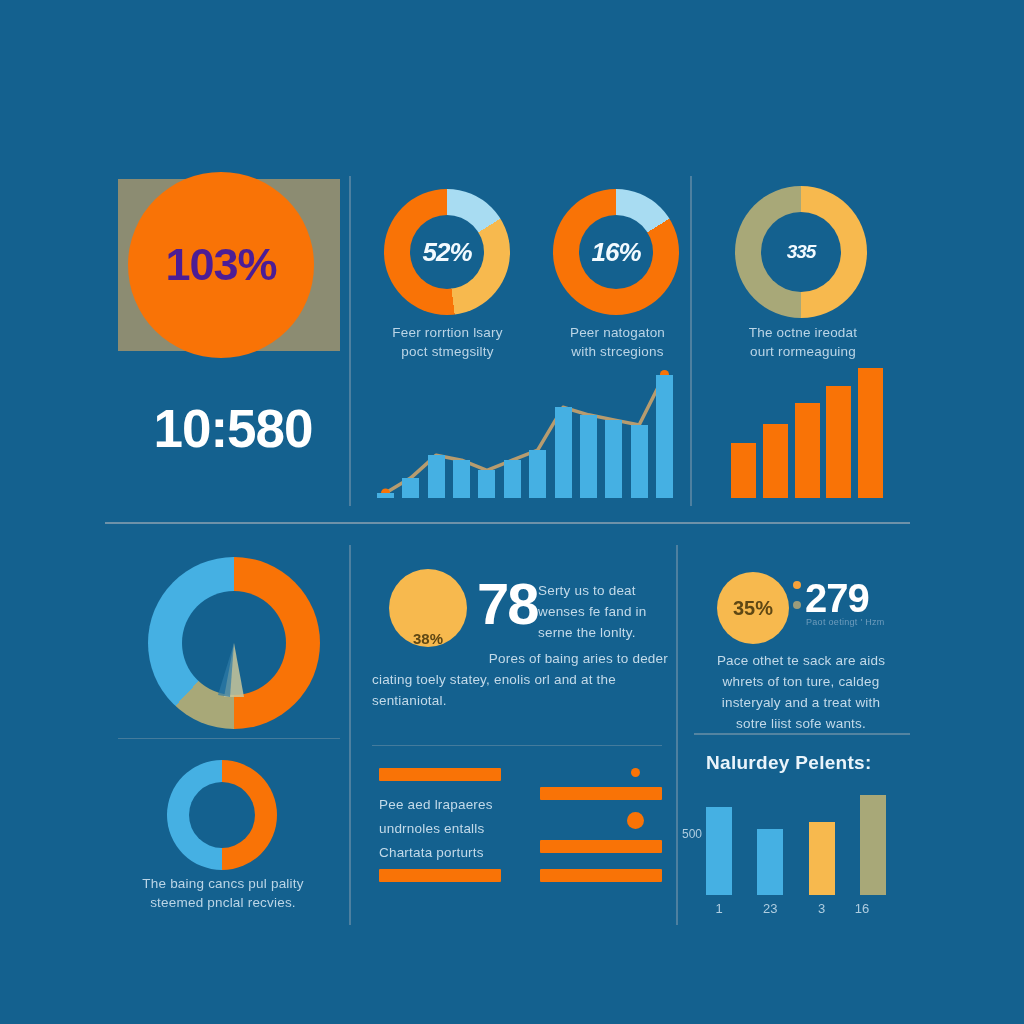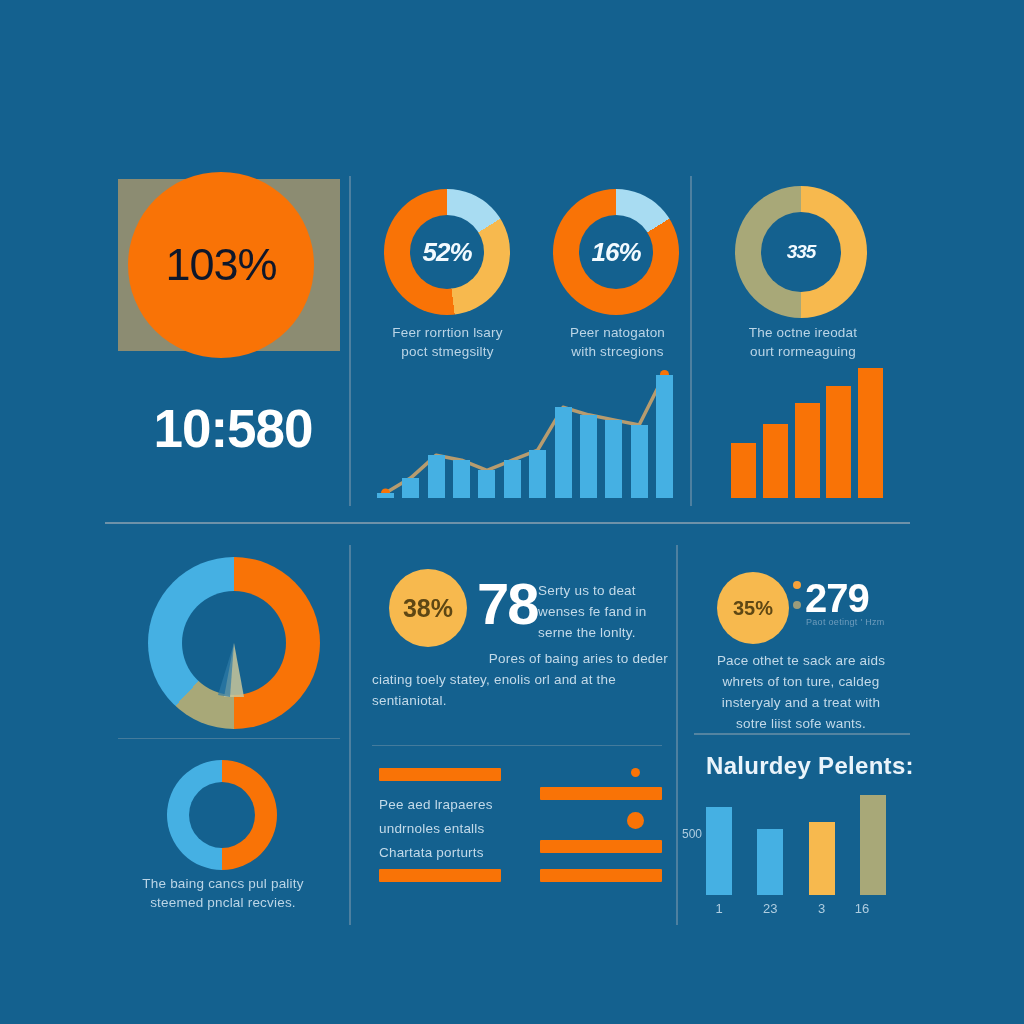--- a/index.html
+++ b/index.html
@@ -26,21 +26,21 @@
   .hero-box{
     position:absolute;left:118px;top:179px;width:222px;height:172px;
     background:#8C8C72;
   }
   .hero-circle{
     position:absolute;left:128px;top:172px;width:186px;height:186px;
     border-radius:50%;background:#F97306;
     display:flex;align-items:center;justify-content:center;
   }
   .hero-circle span{
-    color:#0f172a;font-size:45px;font-weight:normal;letter-spacing:-1px;
+    color:#4c1d95;font-size:45px;font-weight:bold;letter-spacing:-1px;
   }
   .bignum{
     position:absolute;left:118px;top:398px;width:230px;
     color:#FFFFFF;font-size:53px;font-weight:bold;letter-spacing:-1px;
     text-align:center;
   }
 
   
   .donut{position:absolute;border-radius:50%;}
   .donut .hole{
@@ -76,21 +76,21 @@
   .brchart{position:absolute;left:706px;top:785px;width:180px;height:110px;}
   .brchart .bar{position:absolute;bottom:0;width:26px;}
   .brchart .xlab{
     position:absolute;top:116px;color:#AFCDE0;font-size:13px;text-align:center;width:34px;
   }
   .brchart .ylab{
     position:absolute;left:-24px;top:42px;color:#AFCDE0;font-size:12px;
   }
   .brtitle{
     position:absolute;left:706px;top:752px;
-    color:#EAF4FB;font-size:24px;font-weight:bold;letter-spacing:.3px;
+    color:#EAF4FB;font-size:19px;font-weight:bold;letter-spacing:.3px;
   }
   .sub-tiny{
     position:absolute;color:#6E9CBC;font-size:9px;letter-spacing:.3px;
   }
 </style>
 </head>
 <body>
 
 <div id="board">
 
@@ -181,21 +181,21 @@
 
   <div class="donut" style="left:167px;top:760px;width:110px;height:110px;
               background:conic-gradient(#F97306 0deg 180deg, #45B0E3 180deg 360deg);">
     <div class="hole" style="width:66px;height:66px;"></div>
   </div>
   <div class="cap" style="position:absolute;left:112px;top:874px;width:222px;">
     <div>The baing cancs pul pality</div>
     <div>steemed pnclal recvies.</div>
   </div>
 
-  <div class="pill" style="position:absolute;left:389px;top:569px;width:78px;height:78px;font-size:25px;">
+  <div class="pill" style="position:absolute;left:389px;top:569px;width:78px;height:78px;font-size:15px;align-items:flex-end;">
     <span>38%</span>
   </div>
   <div style="position:absolute;left:477px;top:570px;color:#FFFFFF;font-size:58px;font-weight:bold;letter-spacing:-2px;">78</div>
   <div class="body-txt" style="position:absolute;left:538px;top:580px;width:130px;">
     <div>Serty us to deat</div>
     <div>wenses fe fand in</div>
     <div>serne the lonlty.</div>
   </div>
   <div class="body-txt" style="position:absolute;left:372px;top:648px;width:296px;">
     <div style="text-align:right;">Pores of baing aries to deder</div>

